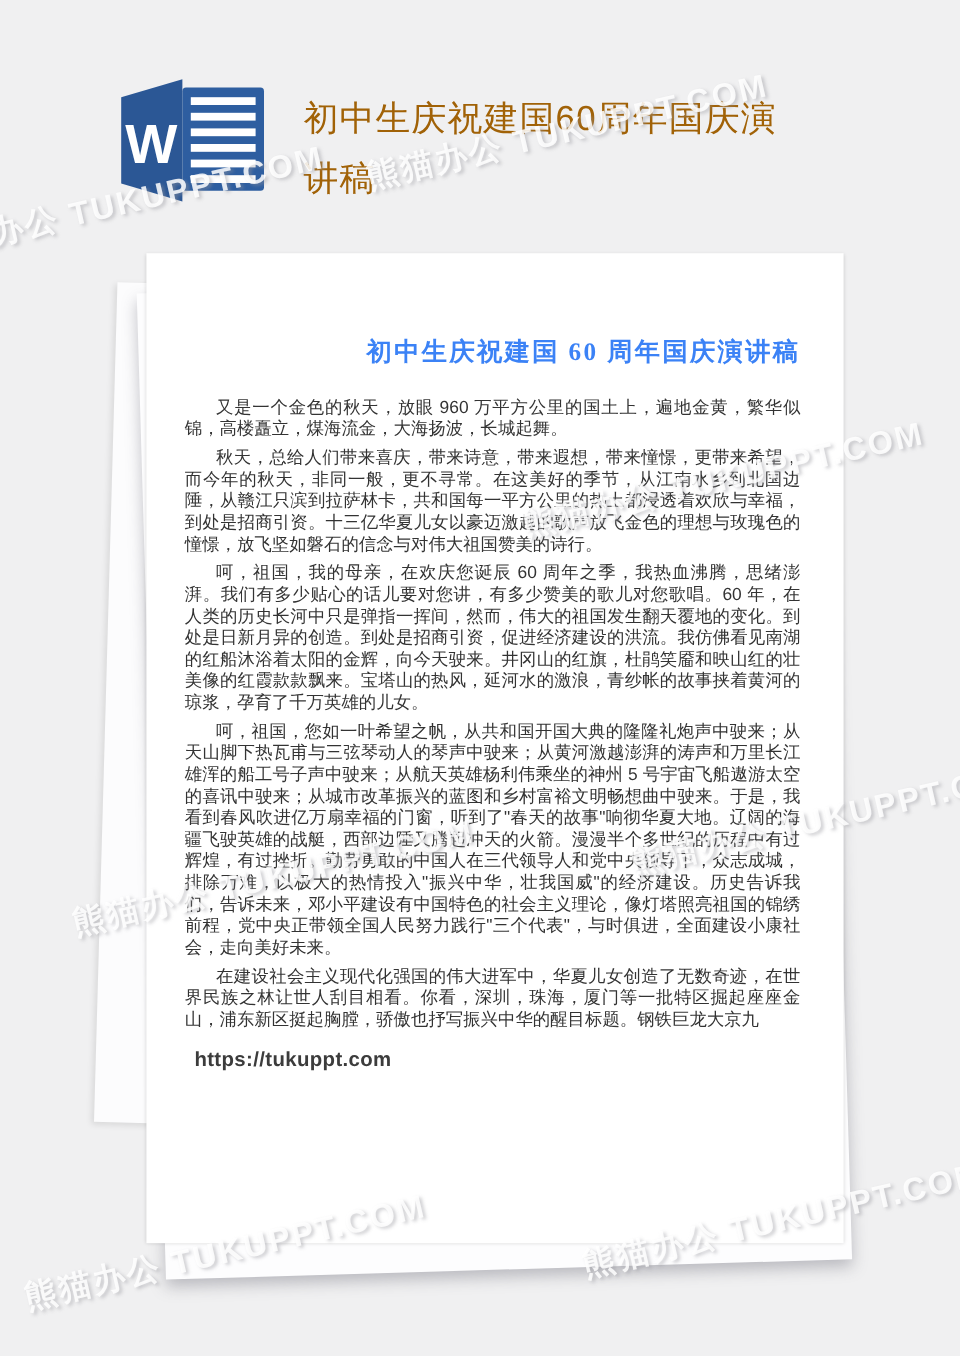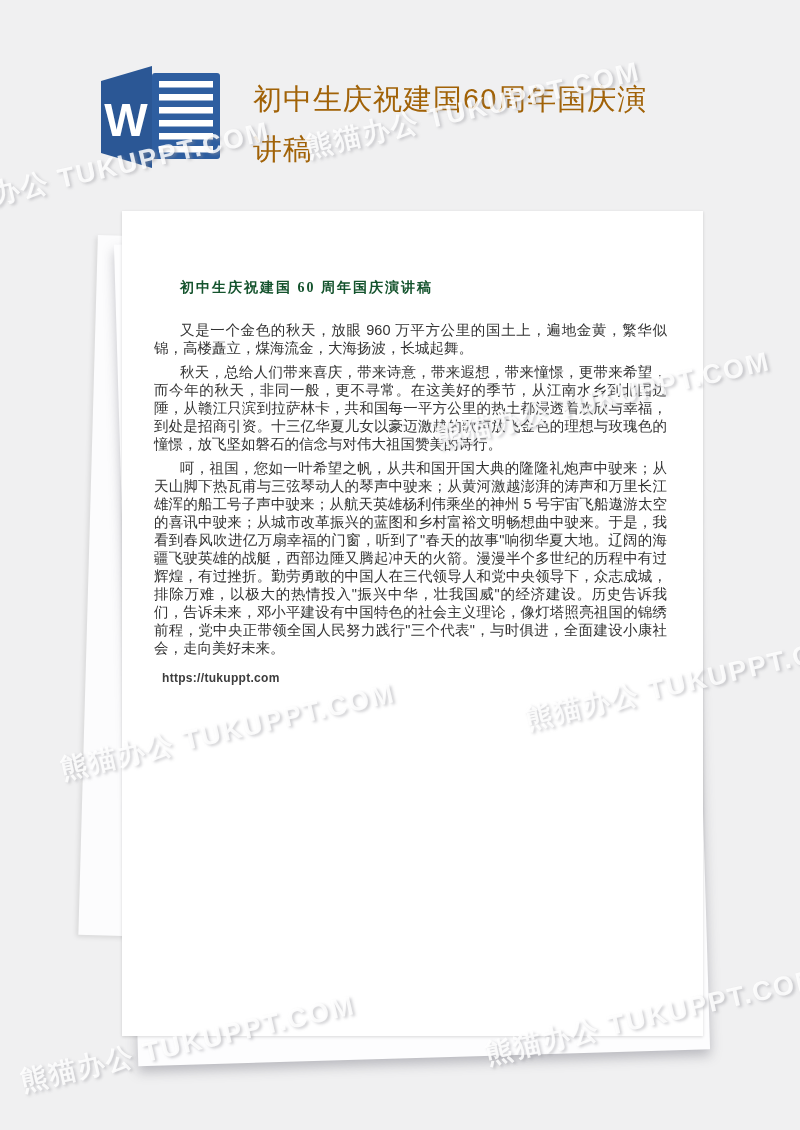--- a/index.html
+++ b/index.html
@@ -34,32 +34,32 @@
     box-shadow:0 6px 12px rgba(120,120,130,0.45);z-index:2;
   }
   .page-main{
     left:122px;top:211px;width:581px;height:825px;
     box-shadow:0 1px 3px rgba(0,0,0,0.15);
     z-index:3;box-sizing:border-box;
     padding:68px 36px 0 32px;overflow:hidden;
   }
   .doc-title{
     font-family:"Liberation Serif","DejaVu Serif",serif;
-    font-size:14px;font-weight:bold;color:#14532d;
-    letter-spacing:2px;margin:0 0 24px 26px;
+    font-size:21px;font-weight:bold;color:#3b82f6;
+    letter-spacing:2px;margin:0 0 24px 26px;text-align:right;
   }
   .doc-body p{
     font-family:Liberation Sans, sans-serif;
     font-size:14.5px;line-height:18px;color:#333;
     text-align:justify;text-indent:26px;
     margin:0 0 6px 0;
   }
   .page-footer{
     margin:14px 0 0 8px;
-    font-size:12px;font-weight:600;color:#3c3c3c;
+    font-size:17px;font-weight:600;color:#3c3c3c;
     letter-spacing:0.3px;
   }
 
   
   .wm{
     position:absolute;z-index:10;width:460px;
     font-size:27px;font-weight:bold;letter-spacing:2px;
     color:rgba(255,255,255,0.85);
     text-shadow:2px 2px 3px rgba(150,150,158,0.45);
     transform:rotate(-13deg);white-space:nowrap;
@@ -96,21 +96,23 @@
   </div>
 
   <div class="page page-back-top"></div>
   <div class="page page-back-bottom"></div>
 
   <div class="page page-main">
     <h2 class="doc-title">初中生庆祝建国 60 周年国庆演讲稿</h2>
     <div class="doc-body">
       <p>又是一个金色的秋天，放眼 960 万平方公里的国土上，遍地金黄，繁华似锦，高楼矗立，煤海流金，大海扬波，长城起舞。</p>
       <p>秋天，总给人们带来喜庆，带来诗意，带来遐想，带来憧憬，更带来希望，而今年的秋天，非同一般，更不寻常。在这美好的季节，从江南水乡到北国边陲，从赣江只滨到拉萨林卡，共和国每一平方公里的热土都浸透着欢欣与幸福，到处是招商引资。十三亿华夏儿女以豪迈激越的歌声放飞金色的理想与玫瑰色的憧憬，放飞坚如磐石的信念与对伟大祖国赞美的诗行。</p>
+      <p>呵，祖国，我的母亲，在欢庆您诞辰 60 周年之季，我热血沸腾，思绪澎湃。我们有多少贴心的话儿要对您讲，有多少赞美的歌儿对您歌唱。60 年，在人类的历史长河中只是弹指一挥间，然而，伟大的祖国发生翻天覆地的变化。到处是日新月异的创造。到处是招商引资，促进经济建设的洪流。我仿佛看见南湖的红船沐浴着太阳的金辉，向今天驶来。井冈山的红旗，杜鹃笑靥和映山红的壮美像的红霞款款飘来。宝塔山的热风，延河水的激浪，青纱帐的故事挟着黄河的琼浆，孕育了千万英雄的儿女。</p>
       <p>呵，祖国，您如一叶希望之帆，从共和国开国大典的隆隆礼炮声中驶来；从天山脚下热瓦甫与三弦琴动人的琴声中驶来；从黄河激越澎湃的涛声和万里长江雄浑的船工号子声中驶来；从航天英雄杨利伟乘坐的神州 5 号宇宙飞船遨游太空的喜讯中驶来；从城市改革振兴的蓝图和乡村富裕文明畅想曲中驶来。于是，我看到春风吹进亿万扇幸福的门窗，听到了"春天的故事"响彻华夏大地。辽阔的海疆飞驶英雄的战艇，西部边陲又腾起冲天的火箭。漫漫半个多世纪的历程中有过辉煌，有过挫折。勤劳勇敢的中国人在三代领导人和党中央领导下，众志成城，排除万难，以极大的热情投入"振兴中华，壮我国威"的经济建设。历史告诉我们，告诉未来，邓小平建设有中国特色的社会主义理论，像灯塔照亮祖国的锦绣前程，党中央正带领全国人民努力践行"三个代表"，与时俱进，全面建设小康社会，走向美好未来。</p>
+      <p>在建设社会主义现代化强国的伟大进军中，华夏儿女创造了无数奇迹，在世界民族之林让世人刮目相看。你看，深圳，珠海，厦门等一批特区掘起座座金山，浦东新区挺起胸膛，骄傲也抒写振兴中华的醒目标题。钢铁巨龙大京九</p>
     </div>
     <div class="page-footer">https://tukuppt.com</div>
   </div>
 
   <span class="wm w1">熊猫办公 TUKUPPT.COM</span>
   <span class="wm w2">熊猫办公 TUKUPPT.COM</span>
   <span class="wm w3">熊猫办公 TUKUPPT.COM</span>
   <span class="wm w4">熊猫办公 TUKUPPT.COM</span>
   <span class="wm w5">熊猫办公 TUKUPPT.COM</span>
   <span class="wm w6">熊猫办公 TUKUPPT.COM</span>

